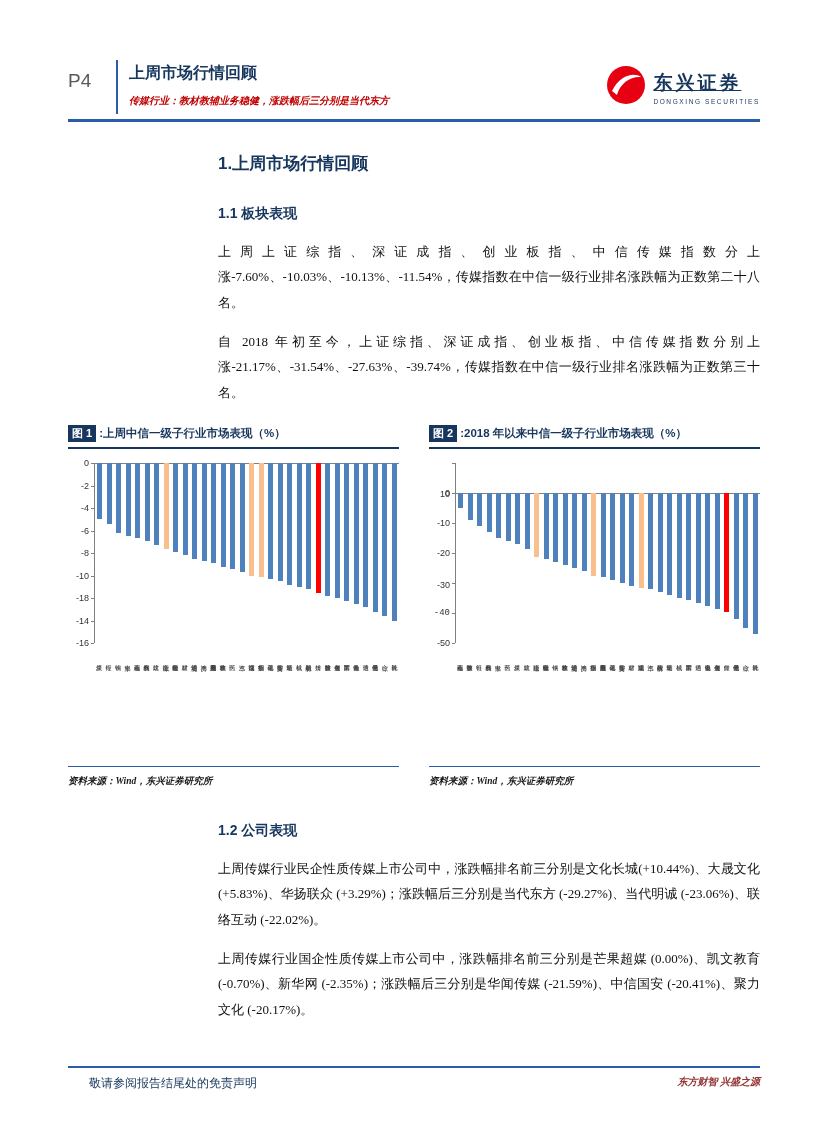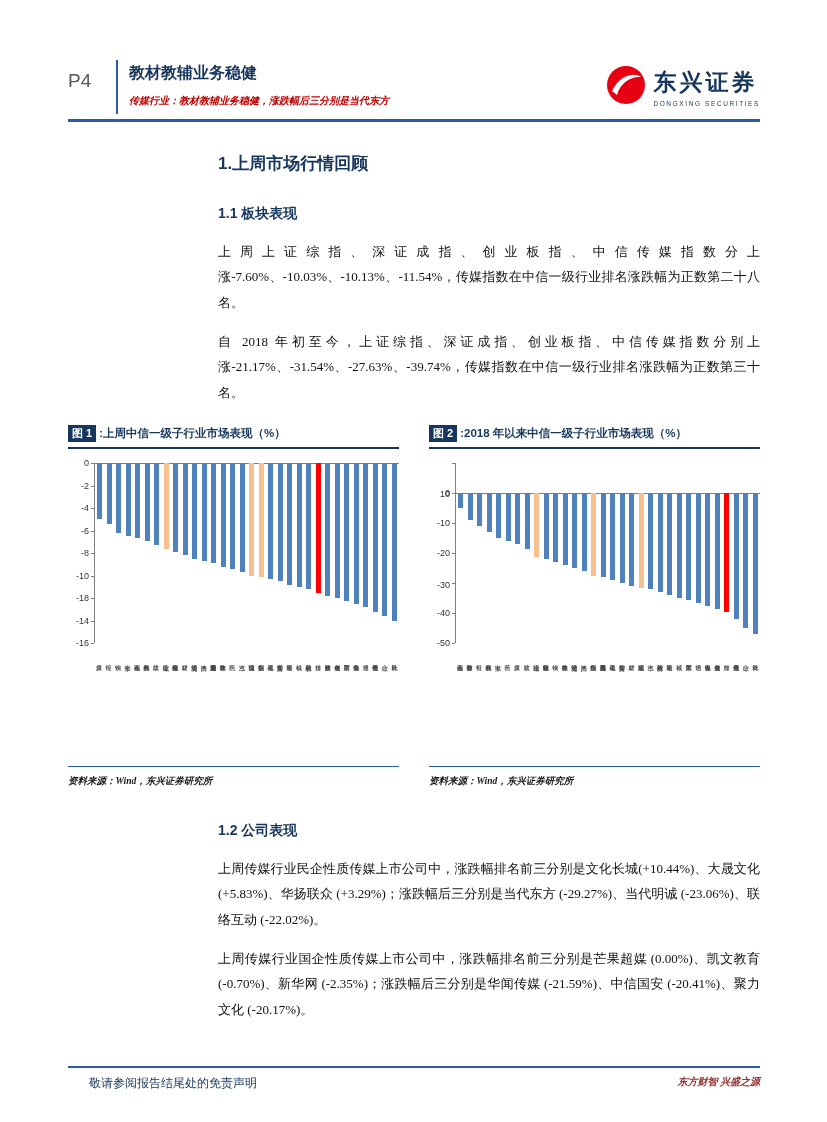--- a/index.html
+++ b/index.html
@@ -10,21 +10,21 @@
 
   
   .header { position:absolute; top:60px; left:68px; right:67px; height:54px; display:flex; align-items:stretch; }
   .page-num { font-family:"Liberation Sans", sans-serif; font-size:19px; color:#595959; width:48px; padding-top:10px; }
   .header-vline { width:2px; background:#2a5caa; margin-right:11px; }
   .header-titles { flex:1; min-width:0; }
   .header-title { font-family:"Liberation Sans", sans-serif; font-weight:bold; font-size:16px; color:#17365d; padding-top:3px; }
   .header-subtitle { font-size:10px; color:#c00000; font-style:italic; font-weight:bold; margin-top:10px; }
   .logo { display:flex; align-items:center; gap:7px; }
   .logo-txt { text-align:left; }
-  .logo-cn { font-family:"Liberation Sans", sans-serif; font-weight:bold; font-size:23px; color:#17365d; letter-spacing:3px; }
+  .logo-cn { font-family:"Liberation Sans", sans-serif; font-weight:bold; font-size:19px; color:#17365d; letter-spacing:3px;text-decoration:underline; }
   .logo-en { font-family:"Liberation Sans", sans-serif; font-size:6.5px; color:#17365d; letter-spacing:1.6px; margin-top:2px; }
   .header-rule { position:absolute; top:119px; left:68px; right:67px; height:3px; background:#2a5caa; }
 
   
   .main { position:absolute; top:152px; left:68px; right:67px; }
   .h1 { font-family:"Liberation Sans", sans-serif; font-weight:bold; font-size:17px; color:#17365d; margin:0 0 30px 150px; }
   .h2 { font-family:"Liberation Sans", sans-serif; font-weight:bold; font-size:14px; color:#17365d; margin:0 0 16px 150px; }
   .para { font-size:13px; line-height:1.95; text-align:justify; margin:0 0 14px 150px; color:#111; }
 
   
@@ -56,21 +56,21 @@
 </style>
 </head>
 <body>
 
 <div class="page">
 
   <div class="header">
     <div class="page-num">P4</div>
     <div class="header-vline"></div>
     <div class="header-titles">
-      <div class="header-title">教材教辅业务稳健</div>
+      <div class="header-title">上周市场行情回顾</div>
       <div class="header-subtitle">传媒行业：教材教辅业务稳健，涨跌幅后三分别是当代东方</div>
     </div>
     <div class="logo">
       <span>
         <svg width="40" height="40" viewBox="0 0 40 40">
           <circle cx="20" cy="20" r="19" fill="#e60012"></circle>
           <path d="M6 26 C14 10, 28 7, 35 12 C25 11, 14 18, 11 30 Z" fill="#ffffff"></path>
         </svg>
       </span>
       <span class="logo-txt">
@@ -263,21 +263,21 @@
               <div class="ytick" style="top: 0px; margin-top: 31px;">10</div>
               <div class="ytickmark" style="top: 0px;"></div>
               <div class="ytick" style="top: 30px;">0</div>
               <div class="ytickmark" style="top: 30px;"></div>
               <div class="ytick" style="top: 60px;">-10</div>
               <div class="ytickmark" style="top: 60px;"></div>
               <div class="ytick" style="top: 90px;">-20</div>
               <div class="ytickmark" style="top: 90px;"></div>
               <div class="ytick" style="top: 122px;">-30</div>
               <div class="ytickmark" style="top: 120px;"></div>
-              <div class="ytick" style="top: 150px;">-40</div>
+              <div class="ytick" style="top: 150px; font-family: Liberation Mono, monospace;">-40</div>
               <div class="ytickmark" style="top: 150px;"></div>
               <div class="ytick" style="top: 180px;">-50</div>
               <div class="ytickmark" style="top: 180px;"></div>
             </div>
           <div class="plot-col">
             <div class="plot">
                 <div class="zeroline" style="top: 29.5px;"></div>
                 <div class="bar-slot">
                   <div class="bar" style="top: 30px; height: 15px; background: rgb(79, 129, 189);"></div>
                 </div>

